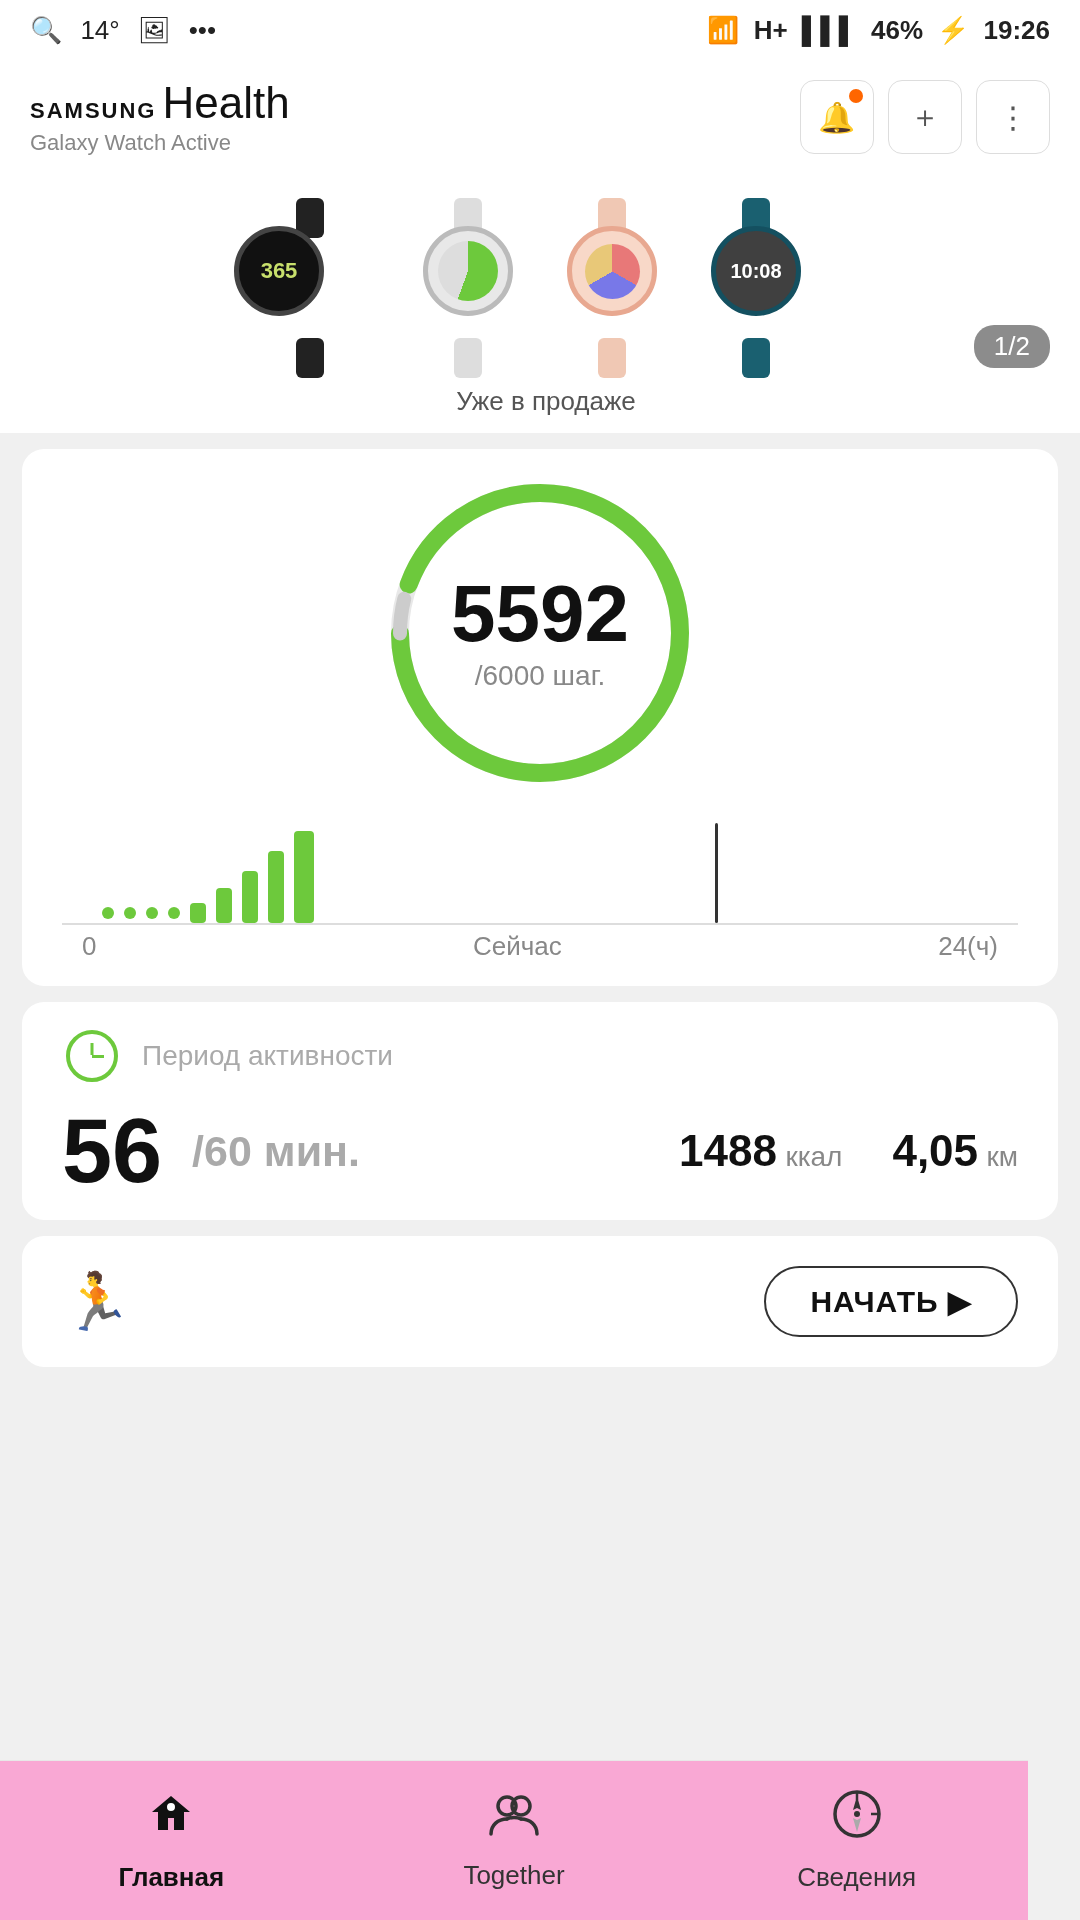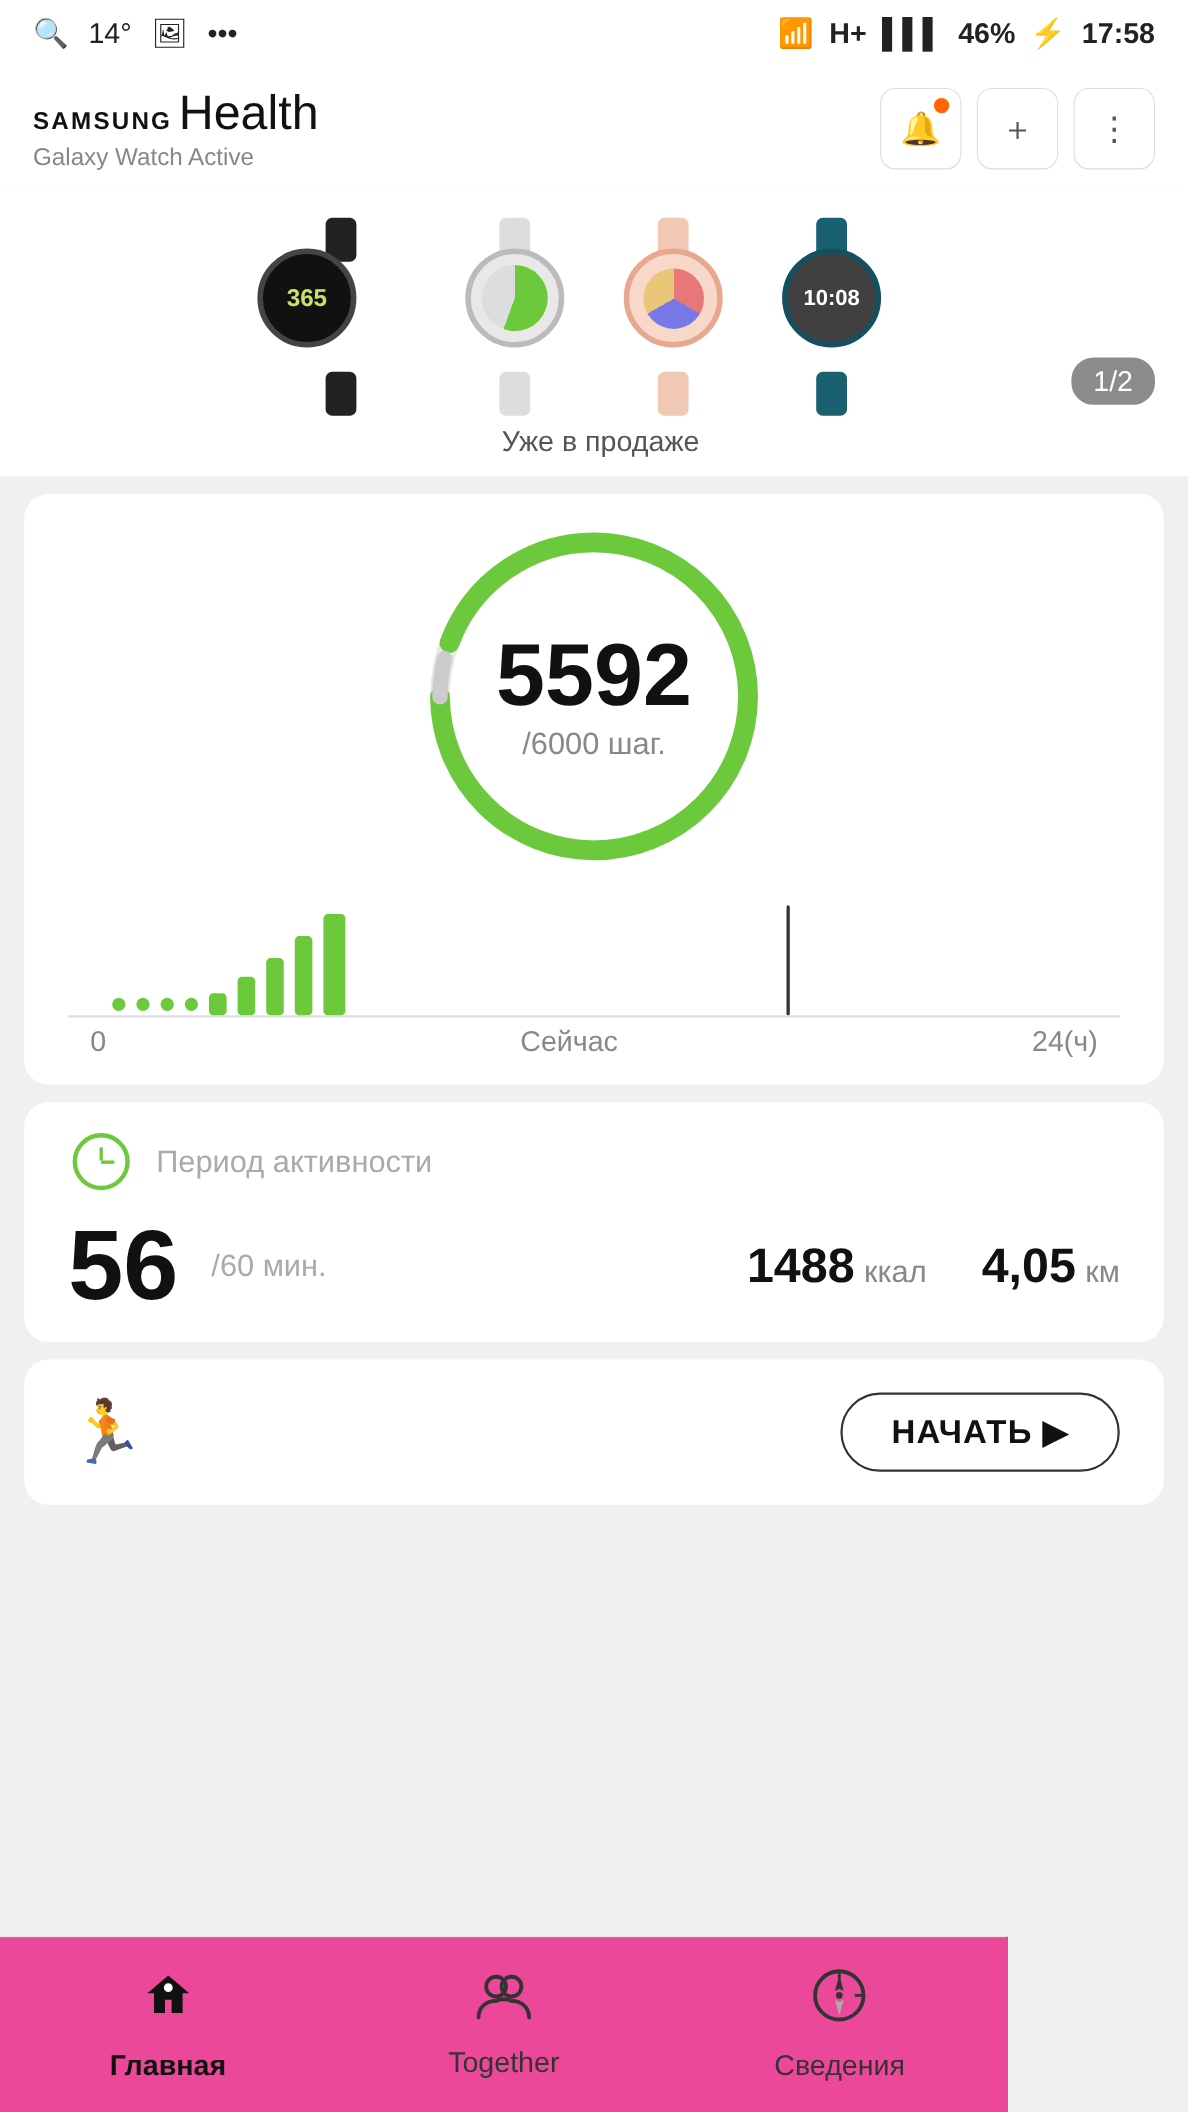--- a/index.html
+++ b/index.html
@@ -236,22 +236,23 @@
       align-items: center;
       gap: 30px;
     }
     .activity-minutes {
       font-size: 90px;
       font-weight: 700;
       color: #111;
       line-height: 1;
     }
     .activity-minutes-goal {
-      font-size: 28px;
+      font-size: 43px;
       color: #aaa;
+      font-weight: bold;
     }
     .activity-extra {
       margin-left: auto;
       display: flex;
       gap: 50px;
       align-items: baseline;
     }
     .activity-kcal, .activity-km {
       font-size: 44px;
       font-weight: 600;
@@ -296,23 +297,23 @@
       align-items: center;
       gap: 10px;
       letter-spacing: 1px;
     }
 
     
     .bottom-nav {
       position: fixed;
       bottom: 0;
       left: 0;
-      width: 916px;
+      width: 1028px;
       height: 160px;
-      background: #ec4899;
+      background: #f9a8d4;
       border-top: 1.5px solid #e8e8e8;
       display: flex;
       align-items: center;
       justify-content: flex-end;
     }
     .nav-item {
       display: flex;
       flex-direction: column;
       align-items: center;
       gap: 10px;
@@ -371,21 +372,21 @@
     <span>14°</span>
     <span>🖼</span>
     <span>•••</span>
   </div>
   <div class="status-right">
     <span>📶</span>
     <span>H+</span>
     <span>▌▌▌</span>
     <span>46%</span>
     <span>⚡</span>
-    <span>17:58</span>
+    <span>19:26</span>
   </div>
 </div>
 
 <div class="header">
   <div class="header-logo">
     <div class="logo-text">
       <span class="logo-samsung">SAMSUNG</span>
       <span class="logo-health">Health</span>
     </div>
     <span class="logo-subtitle">Galaxy Watch Active</span>

